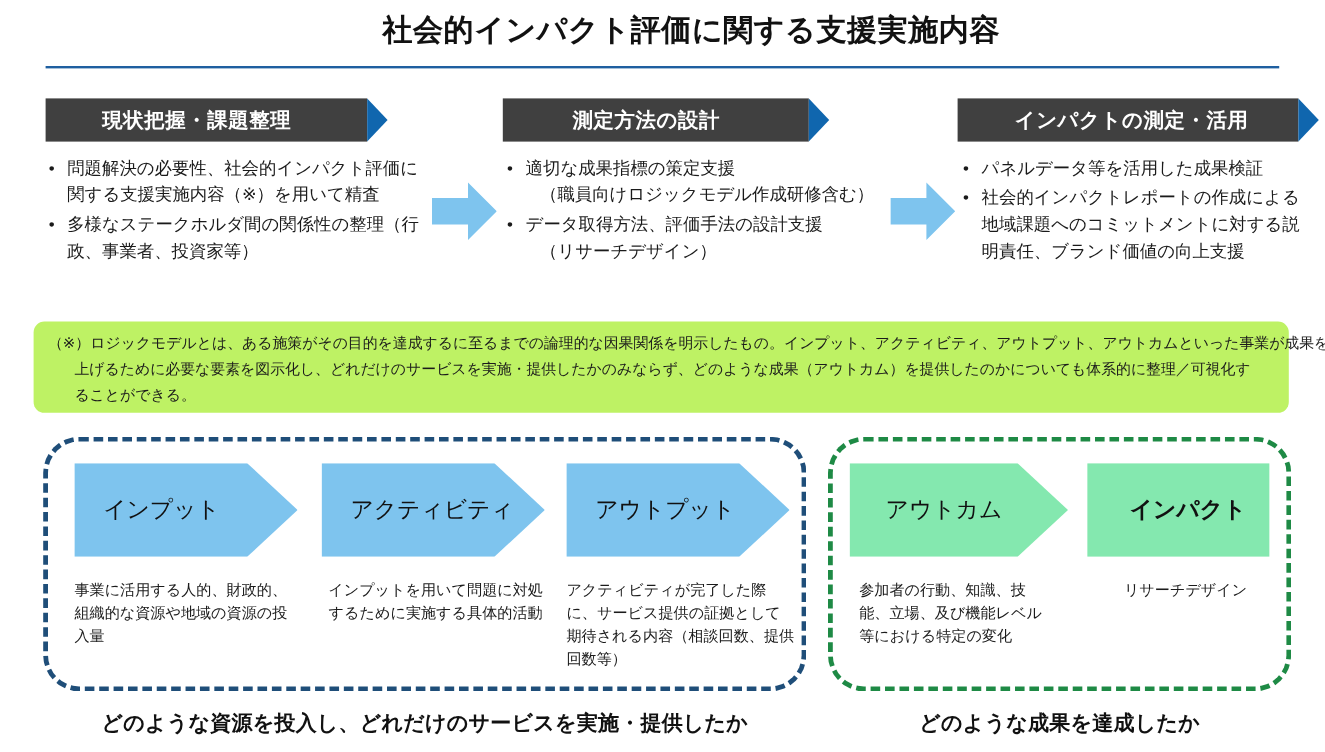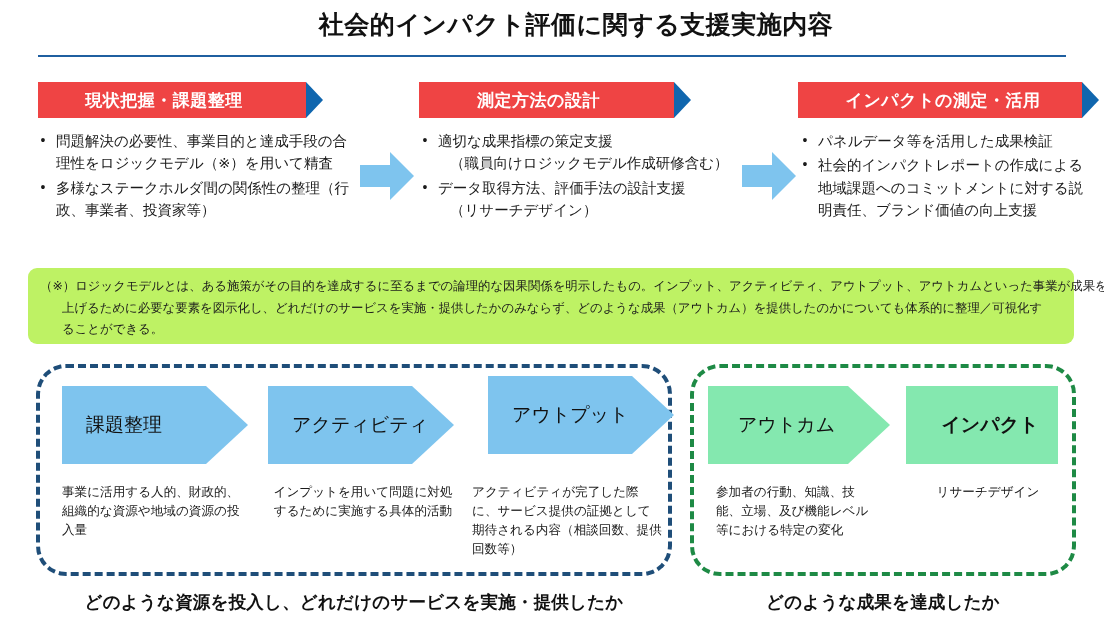--- a/index.html
+++ b/index.html
@@ -35,21 +35,21 @@
     left: 38px;
     width: 1028px;
     height: 2px;
     background: #1f5fa0;
   }
 
   
   .banner {
     position: absolute;
     height: 36px;
-    background: #ef4444;
+    background: #404040;
     color: #ffffff;
     font-size: 17px;
     font-weight: bold;
     letter-spacing: 0.5px;
     display: flex;
     align-items: center;
     justify-content: center;
   }
   .banner .banner-label { padding-right: 16px; }
   .banner::after {
@@ -163,21 +163,21 @@
     font-weight: bold;
     padding-left: 16px;
     width: 100%;
     text-align: center;
   }
   .lm-shape { position: absolute; inset: 0; z-index: 1; }
   .lm-shape svg { display: block; width: 100%; height: 100%; }
 
   #lm-input    { left: 62px;  top: 386px; width: 186px; }
   #lm-activity { left: 268px; top: 386px; width: 186px; }
-  #lm-output   { left: 472px; top: 376px; width: 186px; margin-left: 16px; }
+  #lm-output   { left: 472px; top: 386px; width: 186px; }
   #lm-outcome  { left: 708px; top: 386px; width: 182px; }
   #lm-impact   { left: 906px; top: 386px; width: 152px; }
 
   
   .lm-desc {
     position: absolute;
     font-size: 12.6px;
     line-height: 1.5;
     color: #1b1b1b;
   }
@@ -211,21 +211,21 @@
 <div class="banner" id="banner-2">
   <span class="banner-label">測定方法の設計</span>
 </div>
 <div class="banner" id="banner-3">
   <span class="banner-label">インパクトの測定・活用</span>
 </div>
 
 <div class="stage-body" id="stage-body-1">
   <div class="bullet-row">
     <span class="bullet-dot">•</span>
-    <span class="bullet-text">問題解決の必要性、事業目的と達成手段の合理性をロジックモデル（※）を用いて精査</span>
+    <span class="bullet-text">問題解決の必要性、社会的インパクト評価に関する支援実施内容（※）を用いて精査</span>
   </div>
   <div class="bullet-row">
     <span class="bullet-dot">•</span>
     <span class="bullet-text">多様なステークホルダ間の関係性の整理（行政、事業者、投資家等）</span>
   </div>
 </div>
 
 <div class="stage-body" id="stage-body-2">
   <div class="bullet-row">
     <span class="bullet-dot">•</span>
@@ -273,21 +273,21 @@
 
 <div class="group-box" id="group-blue"></div>
 <div class="group-box" id="group-green"></div>
 
 <div class="lm-block" id="lm-input">
   <span class="lm-shape">
     <svg viewBox="0 0 186 78" preserveAspectRatio="none" xmlns="http://www.w3.org/2000/svg" aria-hidden="true">
       <path d="M0 0 L144 0 L186 39 L144 78 L0 78 Z" fill="#7EC4EE"></path>
     </svg>
   </span>
-  <span class="lm-title">課題整理</span>
+  <span class="lm-title">インプット</span>
 </div>
 
 <div class="lm-block" id="lm-activity">
   <span class="lm-shape">
     <svg viewBox="0 0 186 78" preserveAspectRatio="none" xmlns="http://www.w3.org/2000/svg" aria-hidden="true">
       <path d="M0 0 L144 0 L186 39 L144 78 L0 78 Z" fill="#7EC4EE"></path>
     </svg>
   </span>
   <span class="lm-title">アクティビティ</span>
 </div>

